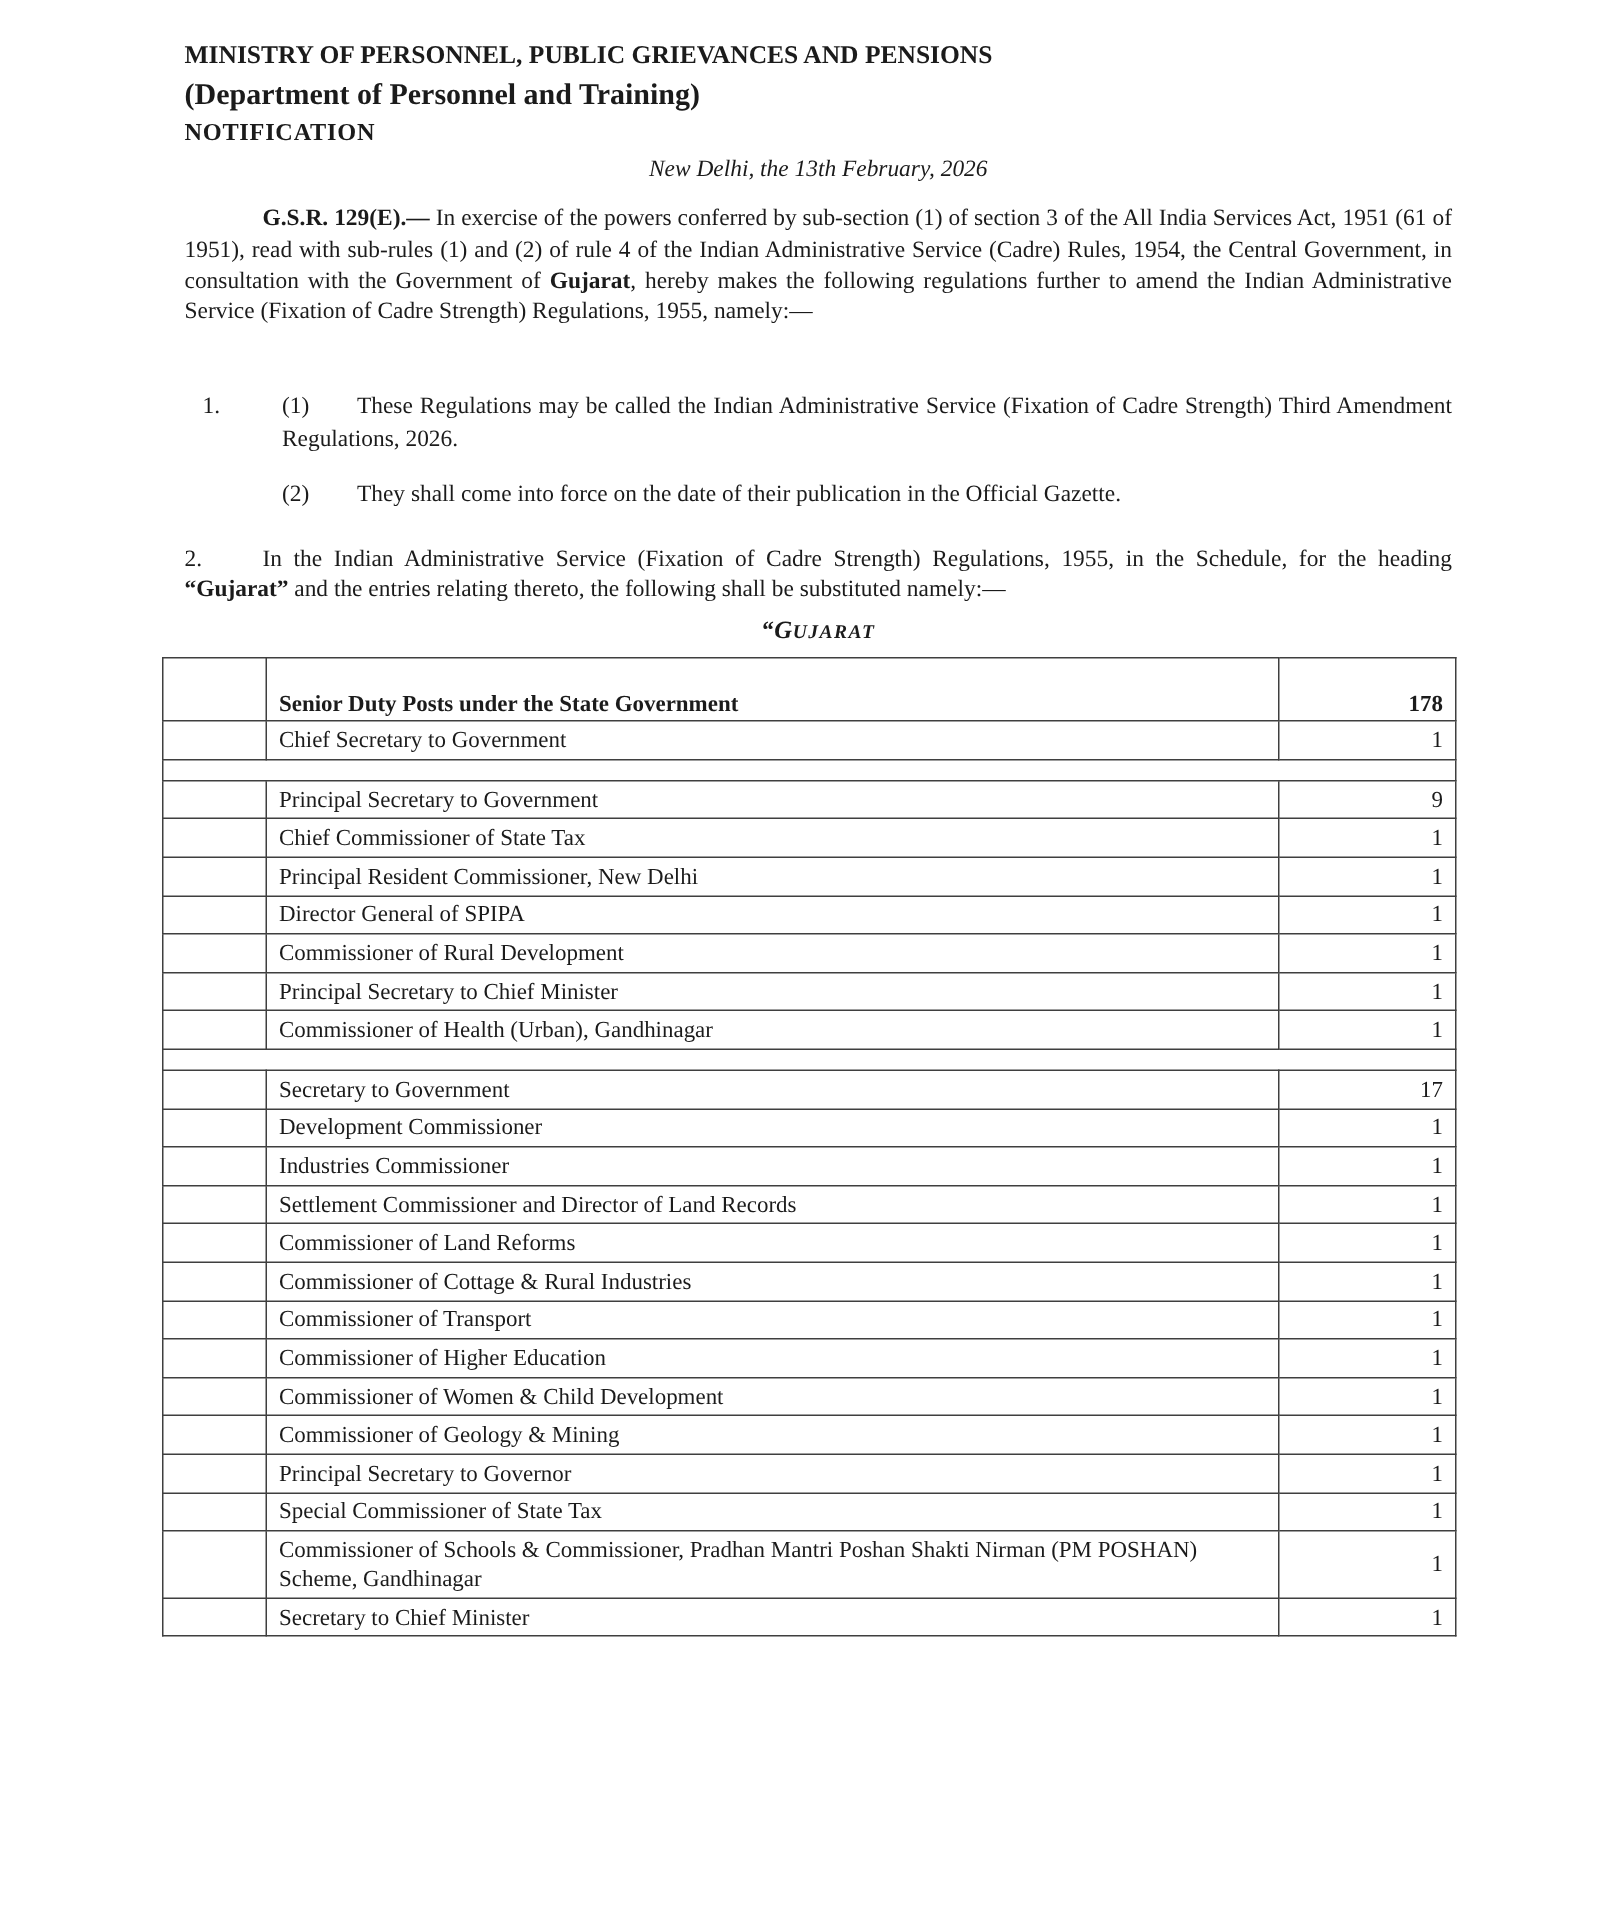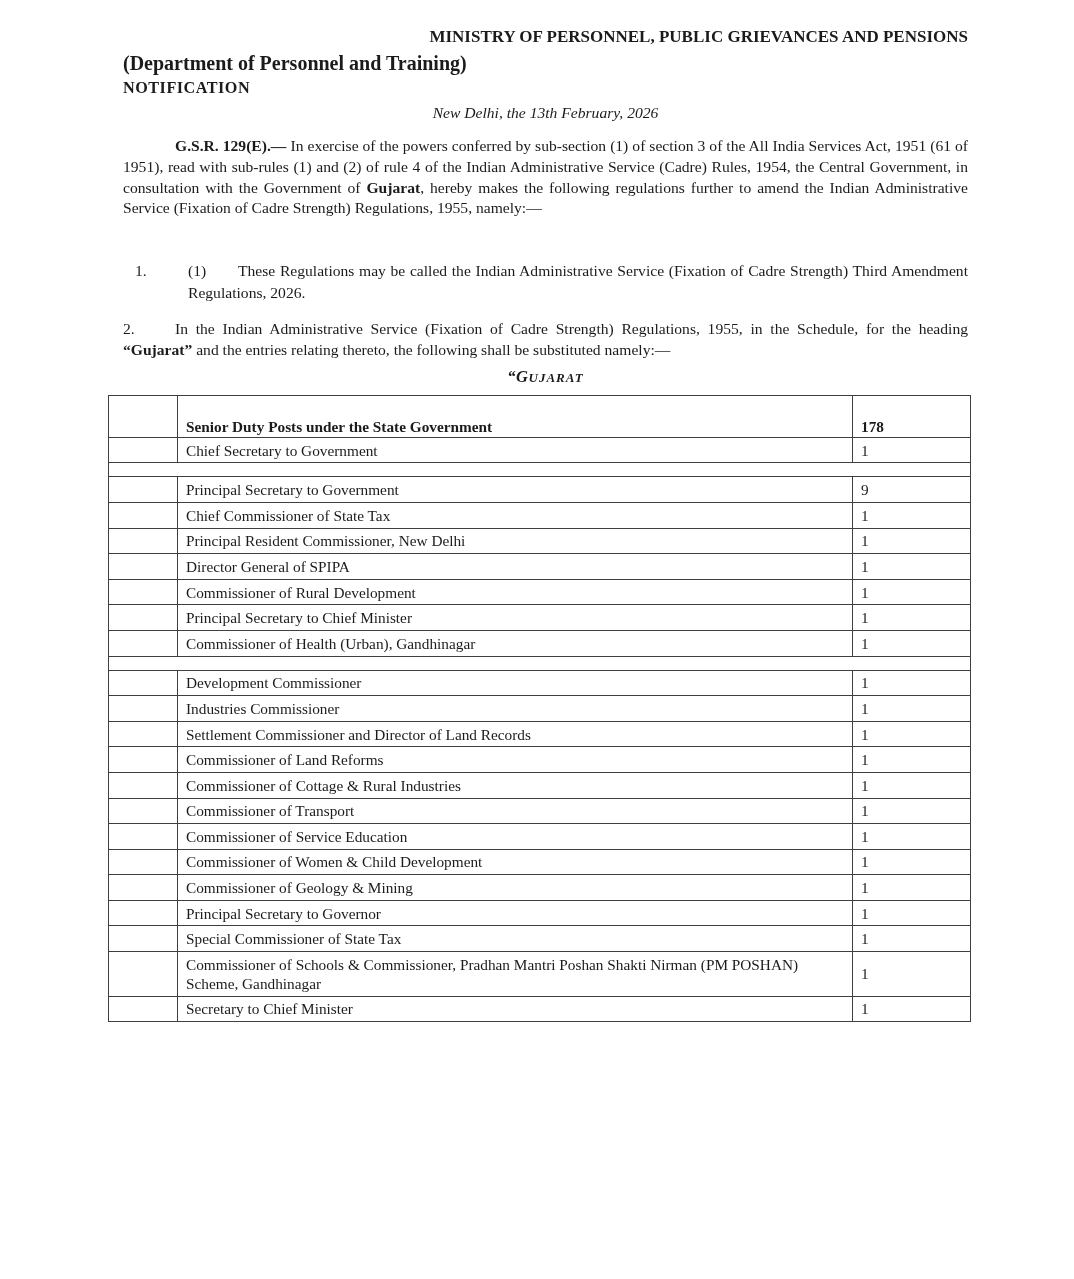--- a/index.html
+++ b/index.html
@@ -5,21 +5,21 @@
   html,body { margin:0; padding:0; }
   body {
     width:1074px; height:1279px;
     background:#ffffff;
     font-family:"Liberation Serif", serif;
     color:#1b1b1b;
     -webkit-font-smoothing:antialiased;
   }
   .page { padding:26px 106px 0 123px; }
 
-  .t1 { font-size:17px; font-weight:bold; text-align:right; margin:0 0 6px; line-height:21px; }
+  .t1 { font-size:17px; font-weight:bold; text-align:left; margin:0 0 6px; line-height:21px; }
   .t2 { font-size:20px; font-weight:bold; text-align:left; margin:0 0 5px; line-height:20px; }
   .t3 { font-size:16.2px; font-weight:bold; margin:0 0 5px; line-height:20px; letter-spacing:0.5px; }
   .dateline { font-size:15.6px; text-align:center; margin:0 0 13px; line-height:20px;font-style:italic; }
 
   .para { font-size:15.6px; line-height:20.8px; text-align:justify; margin:0; }
   .gsr { text-indent:52px; margin-bottom:41px; }
   .bold { font-weight:bold; }
 
   .clause { position:relative; margin-left:65px; font-size:15.6px; line-height:21.5px; text-align:justify; }
   .clause-1 { margin-bottom:16px; }
@@ -44,40 +44,43 @@
   table.sched td {
     border:1.5px solid #3f3f3f;
     padding:2.8px 8px;
     line-height:19px;
     vertical-align:middle;
     overflow:hidden;
   }
   table.sched col.c0 { width:69px; }
   table.sched col.c1 { width:675px; }
   table.sched col.c2 { width:118px; }
-  table.sched td.c2 { text-align:left; }
+  table.sched td.c2 { text-align:right; }
   table.sched tr.hdr td { padding-top:21px; padding-bottom:1px; font-weight:bold; }
   table.sched tr.spacer td { height:13px; padding:0; }
 </style>
 </head>
 <body>
 
 <div class="page">
 
   <div class="t1">MINISTRY OF PERSONNEL, PUBLIC GRIEVANCES AND PENSIONS</div>
   <div class="t2">(Department of Personnel and Training)</div>
   <div class="t3">NOTIFICATION</div>
   <div class="dateline">New Delhi, the 13th February, 2026</div>
 
   <p class="para gsr"><span class="bold">G.S.R. 129(E).—</span><span> In exercise of the powers conferred by sub-section (1) of section 3 of the All India Services Act, 1951 (61 of 1951), read with sub-rules (1) and (2) of rule 4 of the Indian Administrative Service (Cadre) Rules, 1954, the Central Government, in consultation with the Government of </span><span class="bold">Gujarat</span><span>, hereby makes the following regulations further to amend the Indian Administrative Service (Fixation of Cadre Strength) Regulations, 1955, namely:—</span></p>
 
   <div class="clause clause-1">
     <span class="num">1.</span><span class="sub">(1)</span><span>These Regulations may be called the Indian Administrative Service (Fixation of Cadre Strength) Third Amendment Regulations, 2026.</span>
   </div>
 
+  <div class="clause clause-2">
+    <span class="sub">(2)</span><span>They shall come into force on the date of their publication in the Official Gazette.</span>
+  </div>
 
   <p class="para para2"><span class="num">2.</span><span>In the Indian Administrative Service (Fixation of Cadre Strength) Regulations, 1955, in the Schedule, for the heading </span><span class="bold">“Gujarat”</span><span> and the entries relating thereto, the following shall be substituted namely:—</span></p>
 
   <div class="sched-head"><span class="big">“</span><span class="big">G</span><span>UJARAT</span></div>
 
   <table class="sched">
     <colgroup>
         <col class="c0">
         <col class="c1">
         <col class="c2">
@@ -129,20 +132,25 @@
         <tr>
           <td class="c0"></td>
           <td class="c1">Commissioner of Health (Urban), Gandhinagar</td>
           <td class="c2">1</td>
         </tr>
         <tr class="spacer">
           <td colspan="3"></td>
         </tr>
         <tr>
           <td class="c0"></td>
+          <td class="c1">Secretary to Government</td>
+          <td class="c2">17</td>
+        </tr>
+        <tr>
+          <td class="c0"></td>
           <td class="c1">Development Commissioner</td>
           <td class="c2">1</td>
         </tr>
         <tr>
           <td class="c0"></td>
           <td class="c1">Industries Commissioner</td>
           <td class="c2">1</td>
         </tr>
         <tr>
           <td class="c0"></td>
@@ -159,21 +167,21 @@
           <td class="c1">Commissioner of Cottage &amp; Rural Industries</td>
           <td class="c2">1</td>
         </tr>
         <tr>
           <td class="c0"></td>
           <td class="c1">Commissioner of Transport</td>
           <td class="c2">1</td>
         </tr>
         <tr>
           <td class="c0"></td>
-          <td class="c1">Commissioner of Service Education</td>
+          <td class="c1">Commissioner of Higher Education</td>
           <td class="c2">1</td>
         </tr>
         <tr>
           <td class="c0"></td>
           <td class="c1">Commissioner of Women &amp; Child Development</td>
           <td class="c2">1</td>
         </tr>
         <tr>
           <td class="c0"></td>
           <td class="c1">Commissioner of Geology &amp; Mining</td>

